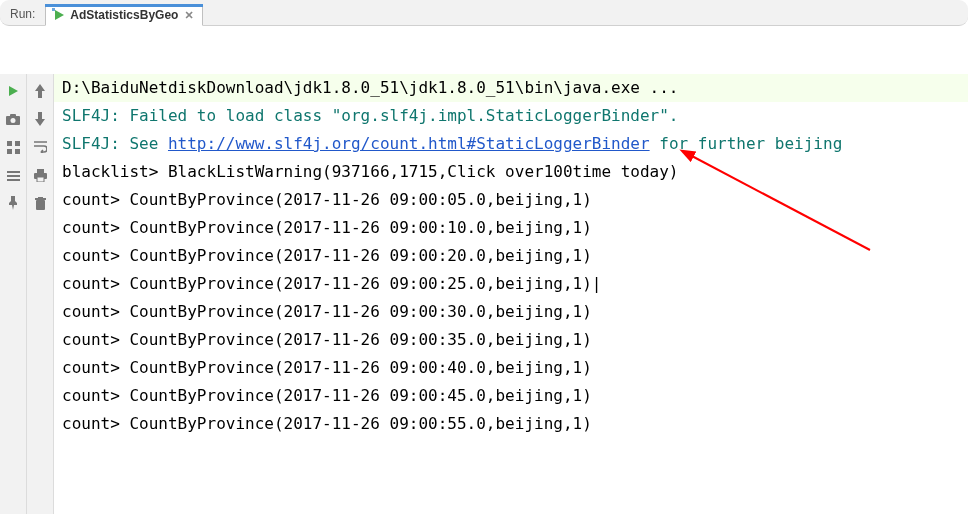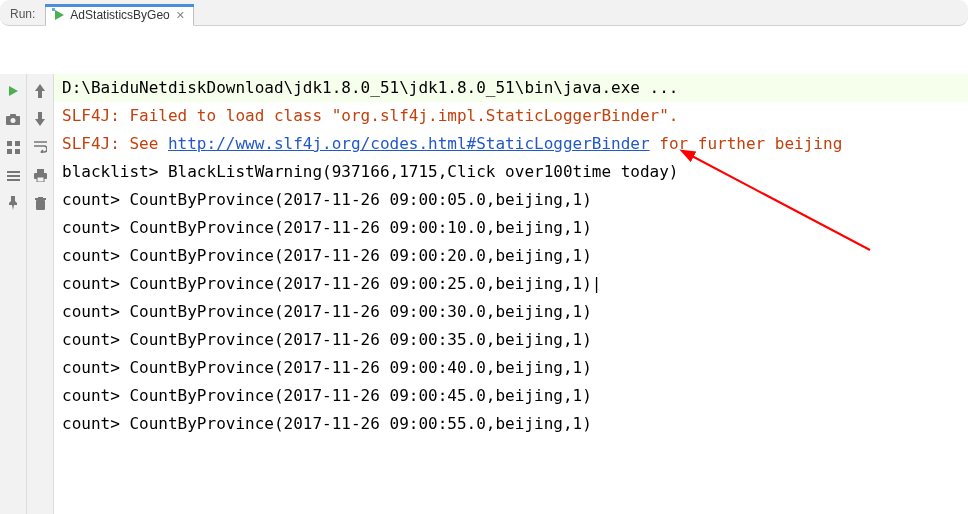--- a/index.html
+++ b/index.html
@@ -28,20 +28,21 @@
     .tab {
       display: flex;
       align-items: center;
       background: #fff;
       border: 1px solid #c0c0c0;
       border-bottom: 1px solid #fff;
       padding: 3px 8px 3px 6px;
       position: relative;
       top: 1px;
       gap: 4px;
+      font-weight: bold;
     }
     .tab-highlight {
       position: absolute;
       top: -1px; left: -1px; right: -1px;
       height: 3px;
       background: #4a90d9;
     }
     .tab-icon {
       width: 14px; height: 14px;
       display: flex;
@@ -89,21 +90,21 @@
       padding: 0;
     }
     .line {
       font-family: "Microsoft YaHei", "Consolas", monospace;
       font-size: 16px;
       line-height: 28px;
       padding: 0 8px;
       white-space: pre;
       color: #000;
     }
-    .err { color: #c2410c; }
+    .err { color: #0f766e; }
     .link { color: #2158ca; text-decoration: underline; }
     .caret::after { content: "|"; color: #000; }
 
     .arrow-overlay {
       position: absolute;
       top: 140px;
       left: 670px;
       pointer-events: none;
     }
   </style>
@@ -189,21 +190,21 @@
           <rect x="3" y="0" width="5" height="2"></rect>
         </svg>
     </div>
   </div>
 
   <div class="console">
     <div class="console-highlight">
       <div class="line">D:\BaiduNetdiskDownload\jdk1.8.0_51\jdk1.8.0_51\bin\java.exe ...</div>
     </div>
     <div class="line err">SLF4J: Failed to load class "org.slf4j.impl.StaticLoggerBinder".</div>
-    <div class="line"><span class="err">SLF4J: See </span><span class="link">http://www.slf4j.org/codes.html#StaticLoggerBinder</span><span class="err"> for further beijing</span></div>
+    <div class="line"><span class="err">SLF4J: See </span><span class="link">http://www.slf4j.org/count.html#StaticLoggerBinder</span><span class="err"> for further beijing</span></div>
     <div class="line">blacklist&gt; BlackListWarning(937166,1715,Click over100time today)</div>
     <div id="counts-container">
         <div class="line">count&gt; CountByProvince(2017-11-26 09:00:05.0,beijing,1)</div>
         <div class="line">count&gt; CountByProvince(2017-11-26 09:00:10.0,beijing,1)</div>
         <div class="line">count&gt; CountByProvince(2017-11-26 09:00:20.0,beijing,1)</div>
         <div class="line caret">count&gt; CountByProvince(2017-11-26 09:00:25.0,beijing,1)</div>
         <div class="line">count&gt; CountByProvince(2017-11-26 09:00:30.0,beijing,1)</div>
         <div class="line">count&gt; CountByProvince(2017-11-26 09:00:35.0,beijing,1)</div>
         <div class="line">count&gt; CountByProvince(2017-11-26 09:00:40.0,beijing,1)</div>
         <div class="line">count&gt; CountByProvince(2017-11-26 09:00:45.0,beijing,1)</div>

